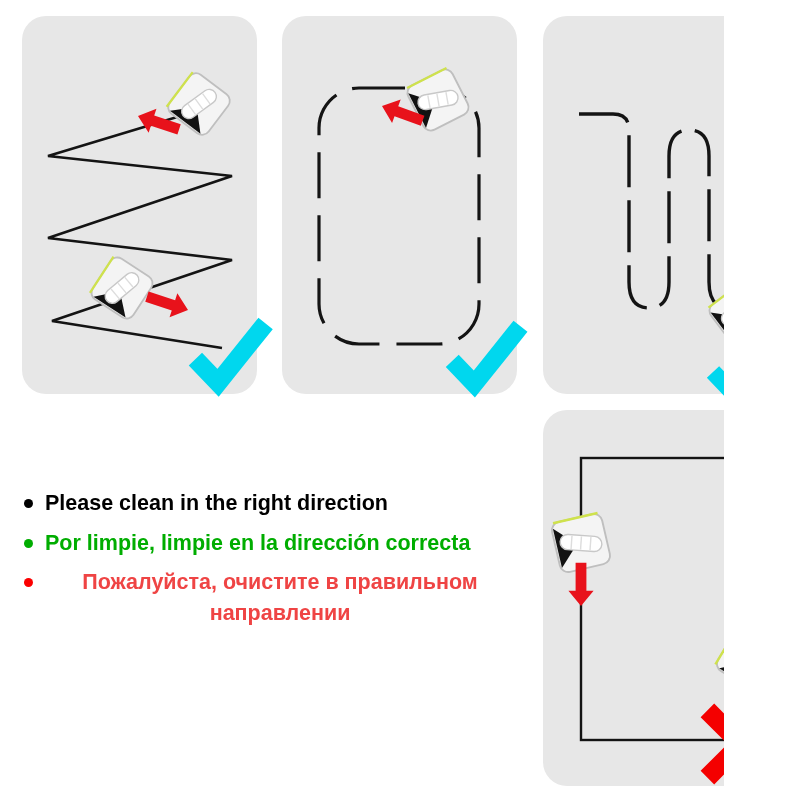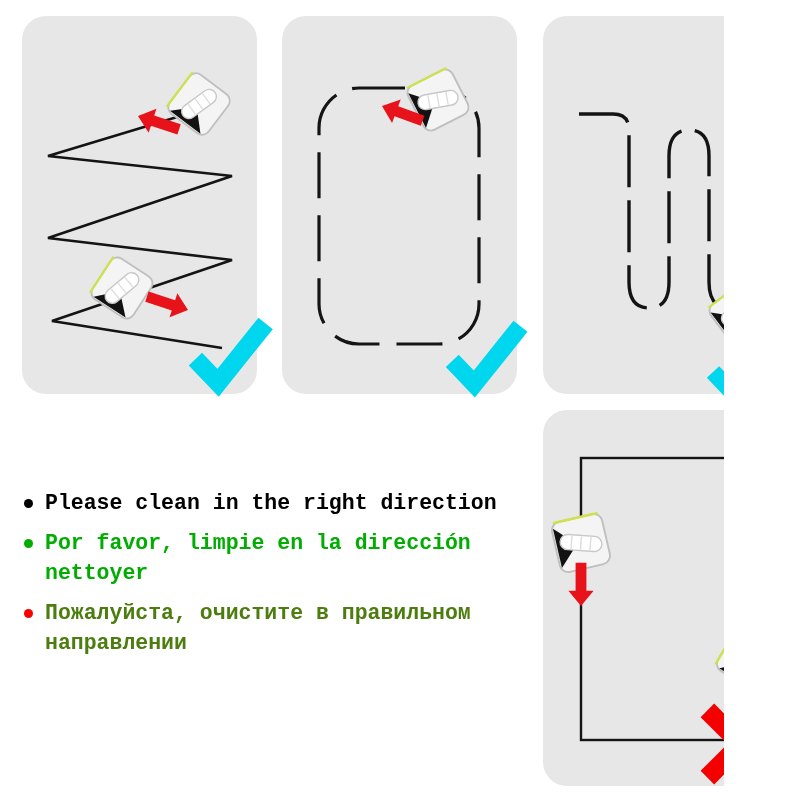--- a/index.html
+++ b/index.html
@@ -1,18 +1,18 @@
 <!DOCTYPE html>
 <html><head>
 <meta charset="utf-8">
 <style>
   html,body{margin:0;padding:0;background:#ffffff;}
   .canvas{
     position:relative;width:724px;height:800px;background:#ffffff;overflow:hidden;
-    font-family:Liberation Mono, monospace;
+    font-family:Liberation Sans, sans-serif;
   }
   .panel{
     position:absolute;background:#e7e7e7;border-radius:24px;
   }
   .panel svg{display:block;overflow:visible;}
   #panel-1{left:22px;top:16px;width:235px;height:378px;}
   #panel-2{left:282px;top:16px;width:235px;height:378px;}
   #panel-3{left:543px;top:16px;width:235px;height:378px;}
   #panel-4{left:543px;top:410px;width:235px;height:376px;}
   .instructions{
@@ -20,21 +20,21 @@
   }
   .line{
     display:flex;align-items:flex-start;gap:12px;
     font-weight:bold;font-size:21.5px;line-height:1.42;margin-bottom:9px;
   }
   .line .text{width:470px;}
   .bullet{width:9px;height:9px;border-radius:50%;flex:0 0 9px;margin-top:11px;}
   .t-en{color:#000000;} .b-en{background:#000000;}
   .t-fr{color:#e800e8;} .b-fr{background:#9a6bb0;}
   .t-es{color:#00ad00;} .b-es{background:#00ad00;}
-  .t-ru{color:#4d7c0f;} .b-ru{background:#fb0000;}
+  .t-ru{color:#ef4444;text-align:center;} .b-ru{background:#fb0000;}
   .defs-holder{position:absolute;width:0;height:0;overflow:hidden;}
 </style>
 </head>
 <body>
 
 <div class="canvas">
 
   <svg class="defs-holder" aria-hidden="true">
     <defs>
       <g id="cleaner-shape">
@@ -94,21 +94,21 @@
     </svg>
   </div>
 
   <div class="instructions">
     <div class="line">
       <span class="bullet b-en"></span>
       <span class="text t-en">Please clean in the right direction</span>
     </div>
     <div class="line">
       <span class="bullet b-es"></span>
-      <span class="text t-es">Por favor, limpie en la dirección nettoyer</span>
+      <span class="text t-es">Por limpie, limpie en la dirección correcta</span>
     </div>
     <div class="line">
       <span class="bullet b-ru"></span>
       <span class="text t-ru">Пожалуйста, очистите в правильном направлении</span>
     </div>
   </div>
 
 </div>
 
 </body></html>

